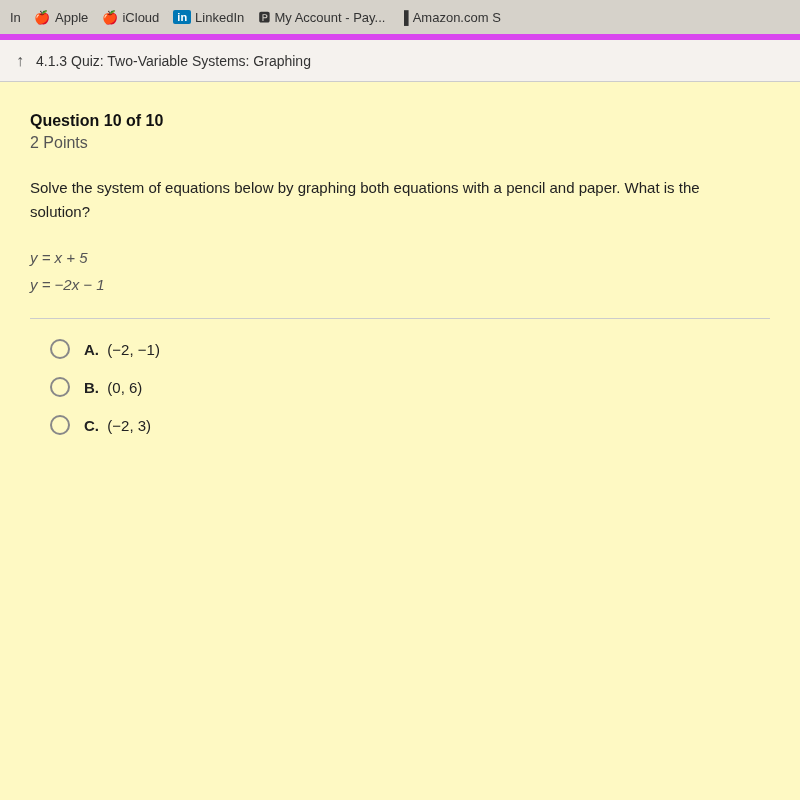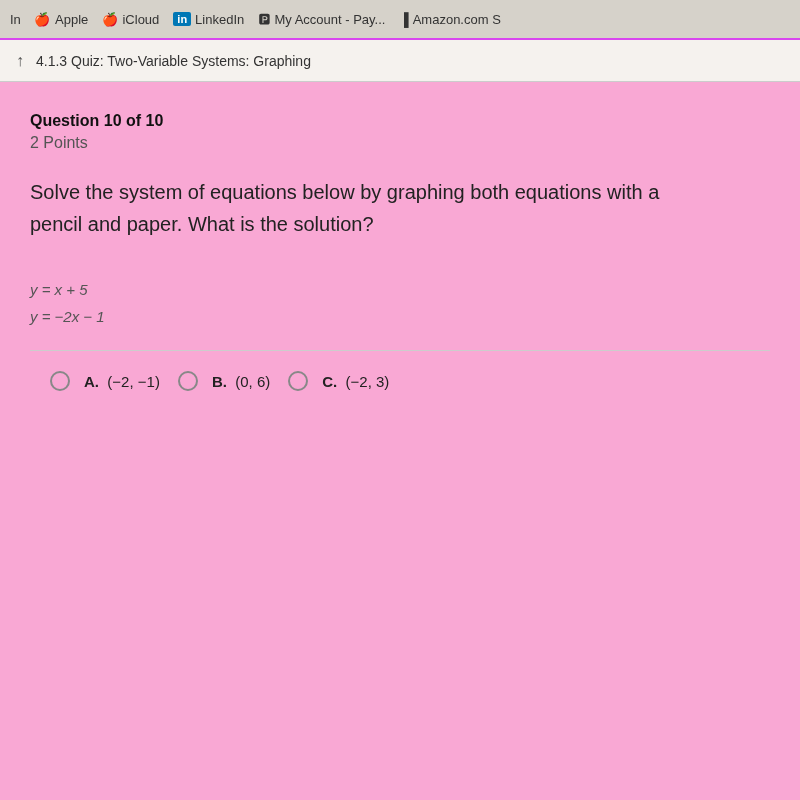--- a/index.html
+++ b/index.html
@@ -17,21 +17,21 @@
     }
 
     
     .browser-bar {
       height: 40px;
       background: #d6d2ca;
       display: flex;
       align-items: center;
       padding: 0 10px;
       gap: 16px;
-      border-bottom: 2px solid #d946ef;
+      border-bottom: 6px solid #d946ef;
     }
 
     .browser-bar-left {
       display: flex;
       align-items: center;
       gap: 14px;
       font-size: 13px;
       color: #333;
     }
 
@@ -74,43 +74,43 @@
       font-size: 14px;
       color: #333;
     }
 
     .breadcrumb-bold {
       font-weight: 400;
     }
 
     
     .main-content {
-      background: #f9a8d4;
+      background: #fef9c3;
       padding: 30px 30px 30px 30px;
       min-height: calc(800px - 82px);
     }
 
     .question-header {
       font-size: 16px;
       font-weight: 700;
       color: #111;
       margin-bottom: 4px;
     }
 
     .question-points {
       font-size: 16px;
       color: #555;
       margin-bottom: 24px;
     }
 
     .question-text {
-      font-size: 20px;
+      font-size: 15px;
       color: #222;
       line-height: 1.6;
-      margin-bottom: 36px;
+      margin-bottom: 20px;
       max-width: 680px;
     }
 
     .equations-block {
       margin-bottom: 12px;
     }
 
     .equation-line {
       font-size: 15px;
       color: #555;
@@ -120,21 +120,21 @@
 
     .divider {
       border: none;
       border-top: 1px solid #ccc;
       margin: 20px 0;
     }
 
     
     .answer-options {
       display: flex;
-      flex-direction: row;
+      flex-direction: column;
       gap: 18px;
       padding-left: 20px;
     }
 
     .answer-option {
       display: flex;
       align-items: center;
       gap: 14px;
       cursor: pointer;
     }

